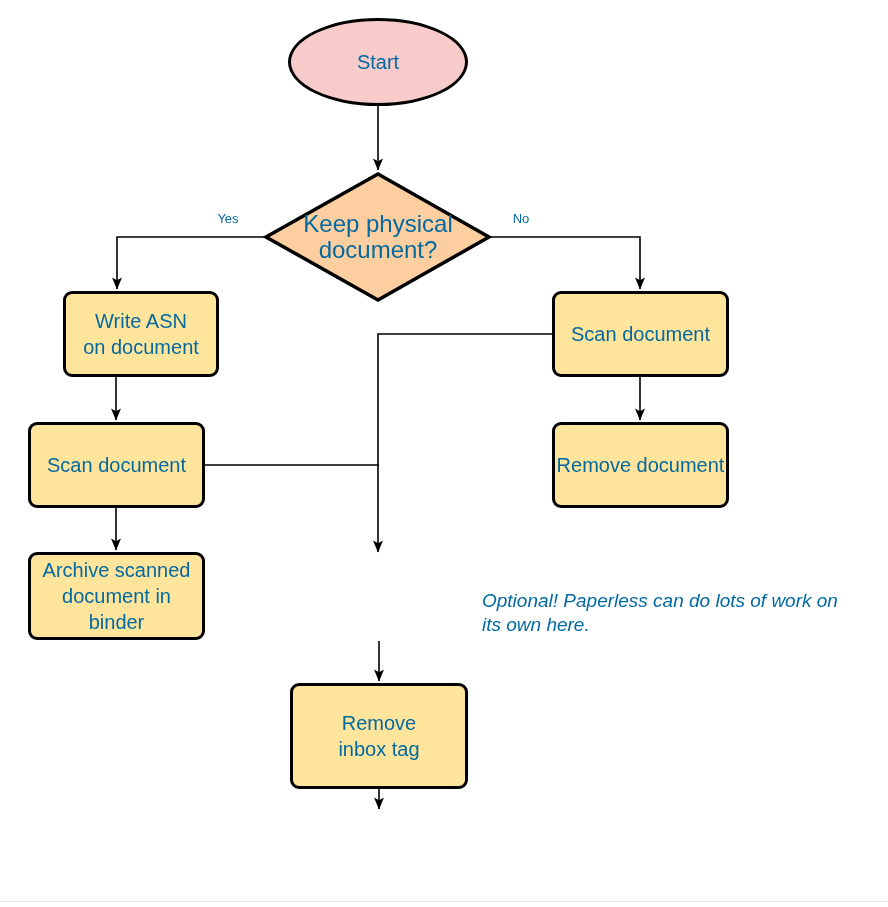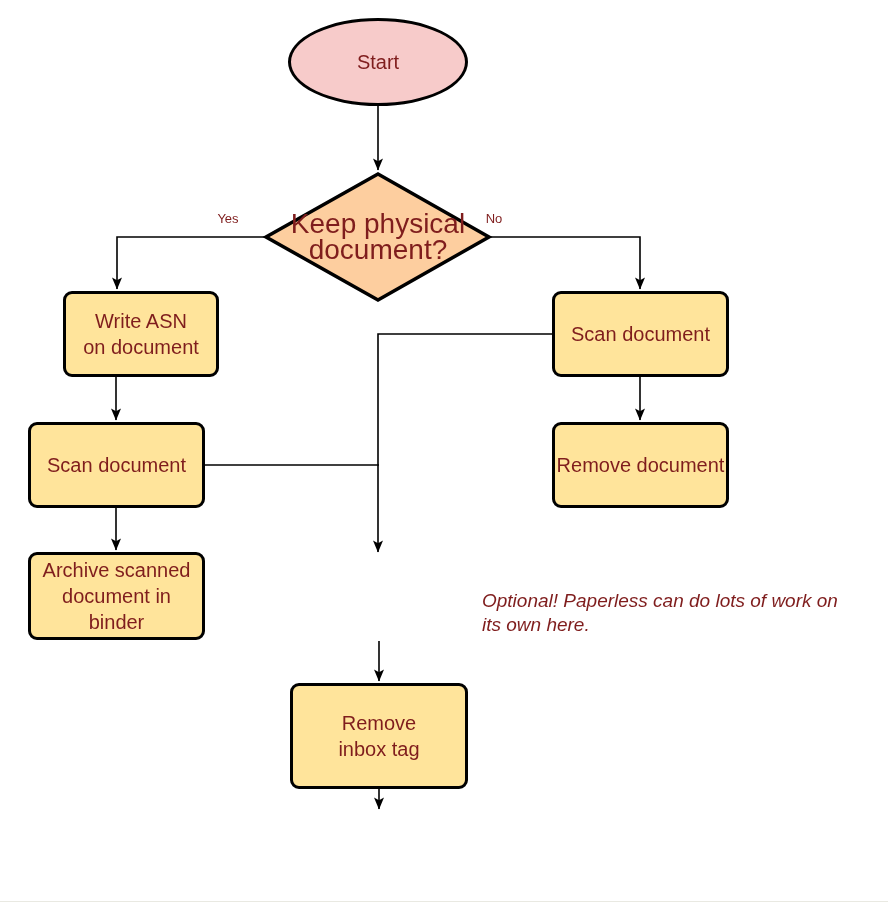--- a/index.html
+++ b/index.html
@@ -2,21 +2,21 @@
 <html><head>
 <meta charset="utf-8">
 <style>
   html, body { margin: 0; padding: 0; background: #ffffff; }
   .canvas {
     position: relative;
     width: 888px;
     height: 907px;
     background: #ffffff;
     font-family: "Liberation Sans", sans-serif;
-    color: #7f1d1d;
+    color: #0369a1;
     overflow: hidden;
   }
   .edges-layer {
     position: absolute;
     left: 0; top: 0;
     width: 888px; height: 907px;
   }
   .edge {
     fill: none;
     stroke: var(--edge-color, #000000);
@@ -49,21 +49,21 @@
     border: 3.5px solid var(--stroke-color, #000000);
     border-radius: 50%;
   }
   .decision-label {
     position: absolute;
     display: flex;
     align-items: center;
     justify-content: center;
     text-align: center;
     white-space: pre-line;
-    font-size: 28px;
+    font-size: 24px;
     line-height: 26px;
   }
   .edge-label {
     position: absolute;
     width: 60px;
     text-align: center;
     font-size: 13px;
     line-height: 21px;
   }
   .note {
@@ -86,21 +86,21 @@
   .n-write-asn   { left: 28px;  top: 291px; width: 156px; height: 86px; margin-left: 35px; }
   .n-scan-left   { left: 28px;  top: 422px; width: 177px; height: 86px; }
   .n-archive     { left: 28px;  top: 552px; width: 177px; height: 88px; }
   .n-scan-right  { left: 552px; top: 291px; width: 177px; height: 86px; }
   .n-trash       { left: 552px; top: 422px; width: 177px; height: 86px; }
   .n-tagging     { left: 290px; top: 554px; width: 178px; height: 87px; }
   .n-remove      { left: 290px; top: 683px; width: 178px; height: 106px; }
   .n-end         { left: 288px; top: 811px; width: 182px; height: 87px; }
   .n-decision-label { left: 278px; top: 196px; width: 200px; height: 82px; }
   .l-yes { left: 198px; top: 208px; }
-  .l-no  { left: 464px; top: 208px; }
+  .l-no  { left: 491px; top: 208px; }
 </style>
 </head>
 <body style="--terminal-fill: #f7cbca; --decision-fill: #fdce9f; --process-fill: #ffe49b; --stroke-color: #000000; --edge-color: #000000; --rule-color: #e9e9e2;">
 
 <div class="canvas">
 
   <svg class="edges-layer" viewBox="0 0 888 907" xmlns="http://www.w3.org/2000/svg">
     <defs>
       <marker id="arrow" markerUnits="userSpaceOnUse" markerWidth="14" markerHeight="12" refX="12.5" refY="6" orient="auto">
         <path d="M1,1 L13,6 L1,11 L3.8,6 Z" fill="#000000"></path>

